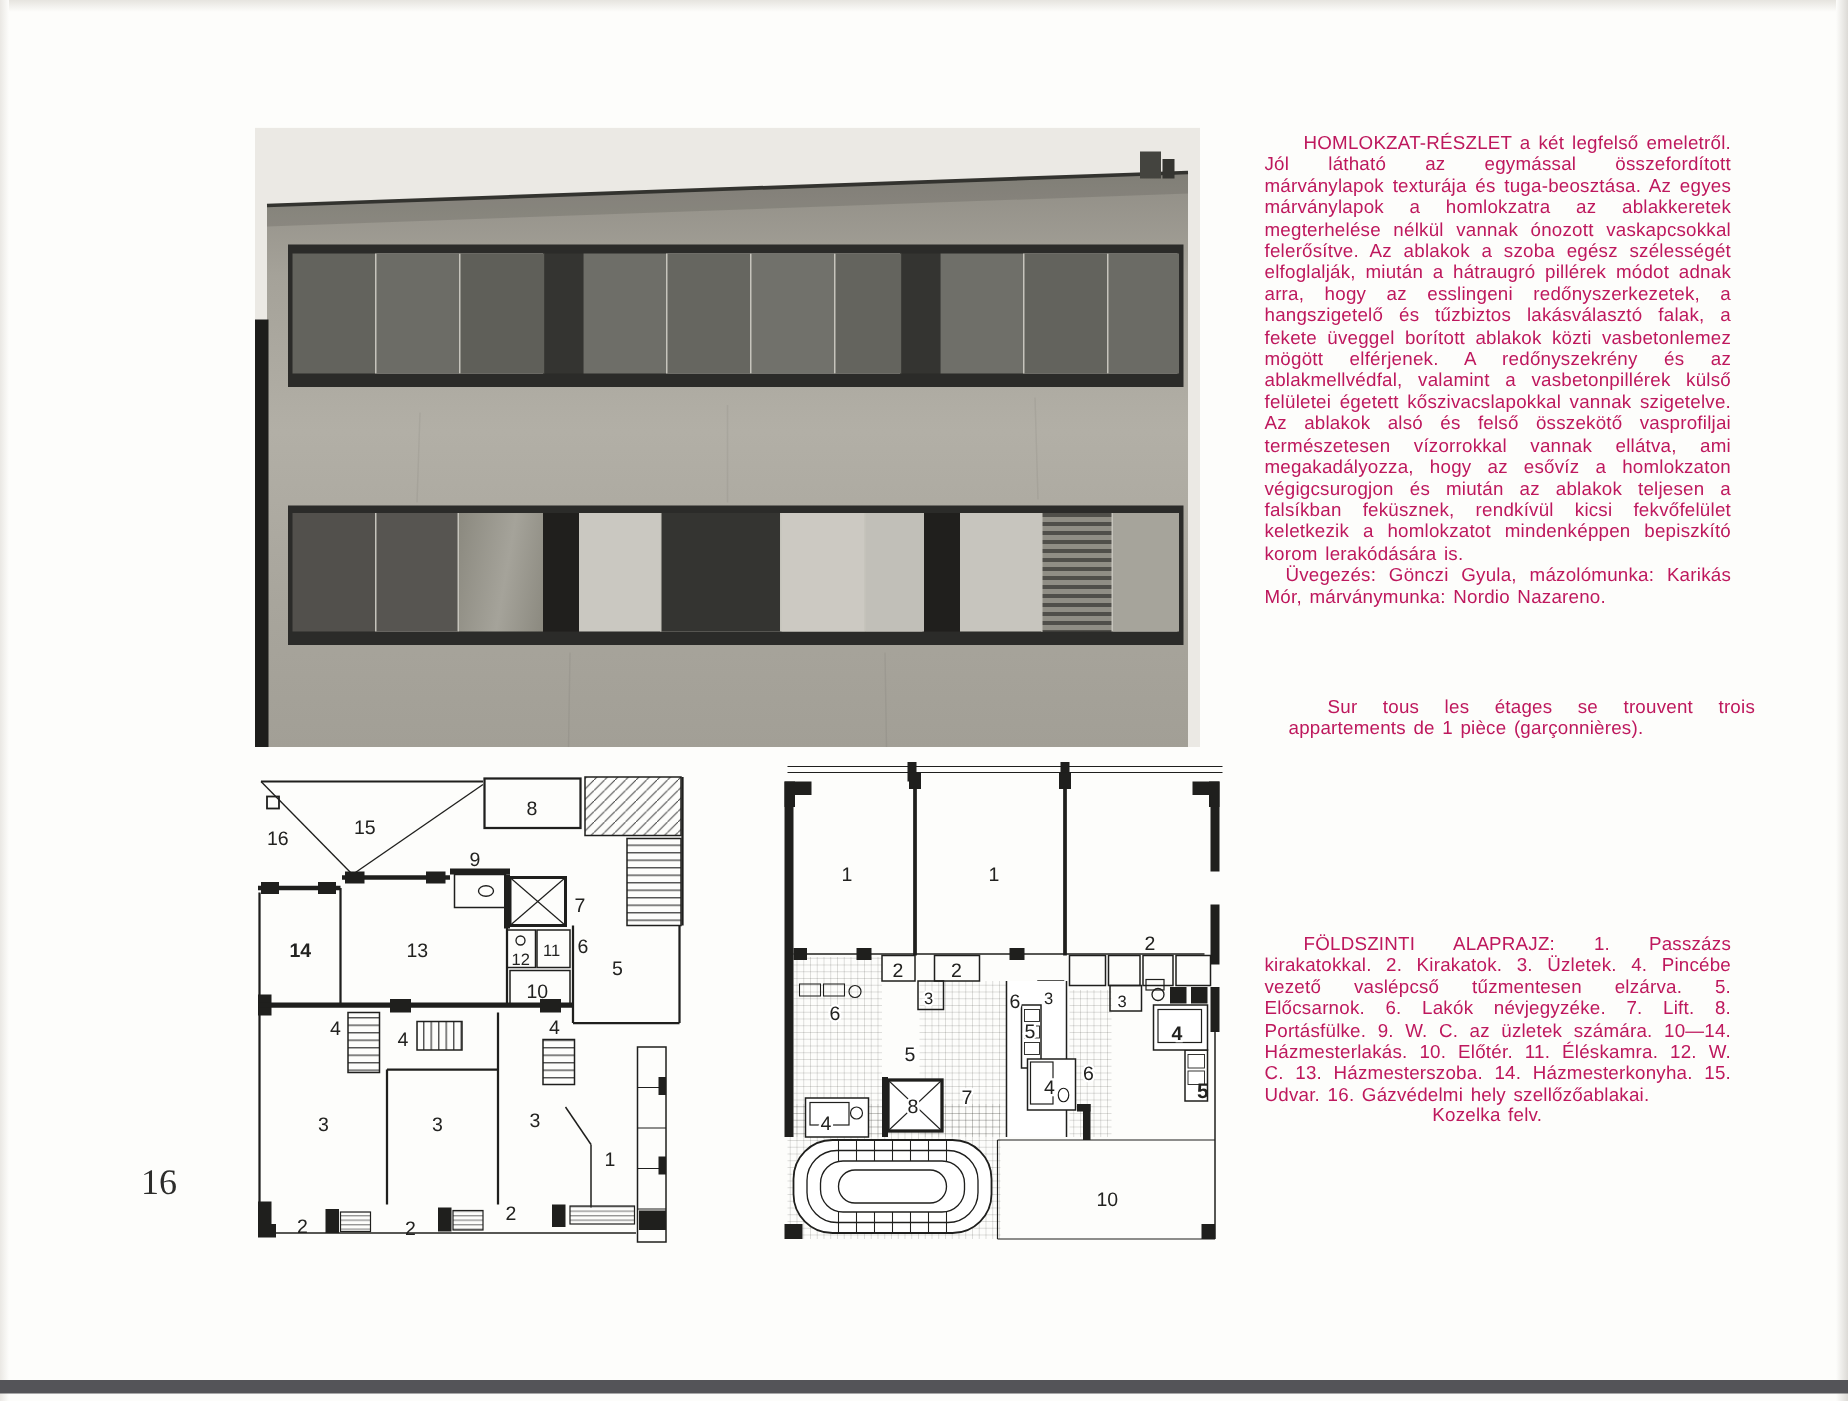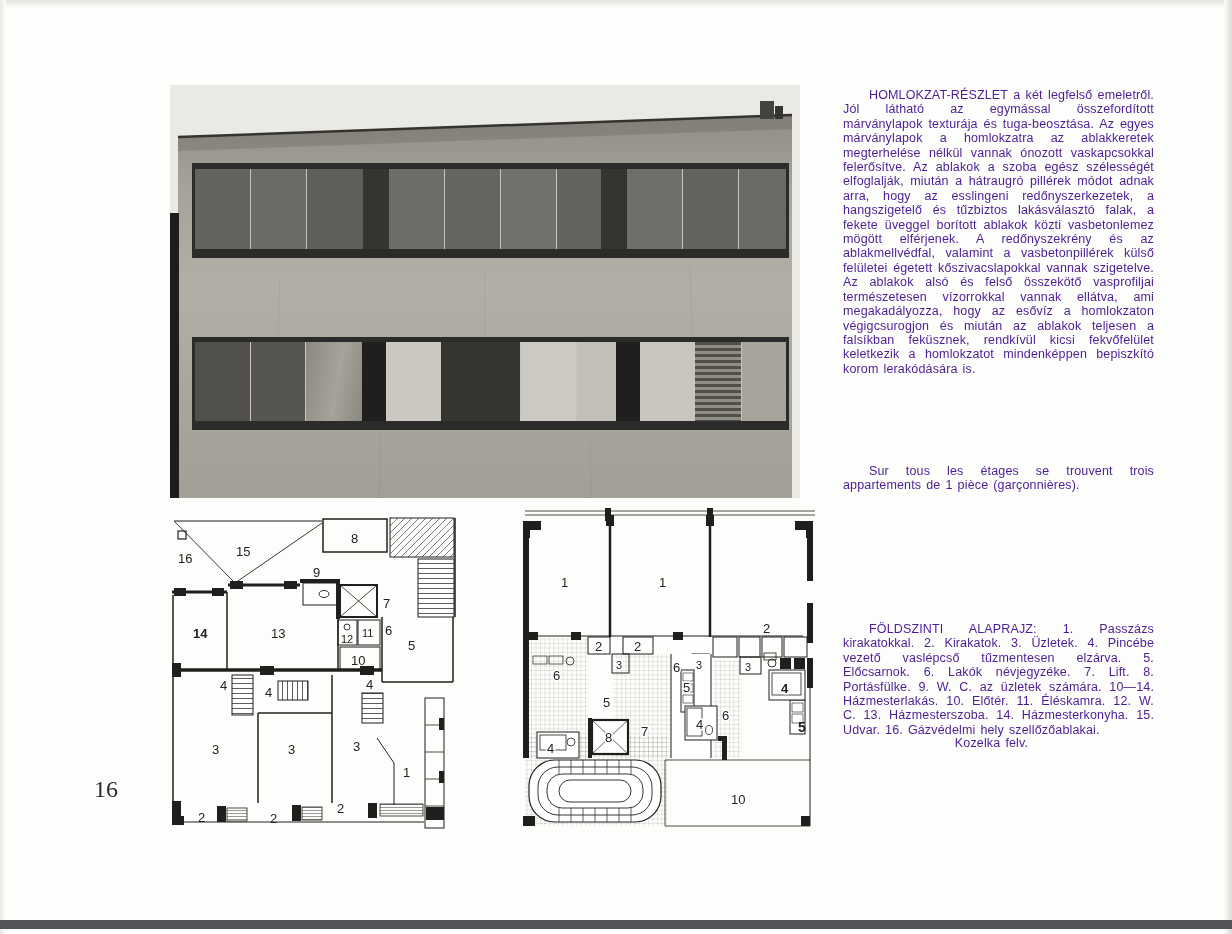--- a/index.html
+++ b/index.html
@@ -14,27 +14,27 @@
   
   #photo{position:absolute;left:170px;top:85px;width:630px;height:413px;overflow:hidden;}
   #photo svg{position:absolute;left:0;top:0;}
   .band{position:absolute;left:22px;width:597px;background:#2b2b29;display:flex;align-items:stretch;box-sizing:border-box;}
   #band-upper{top:78px;height:95px;padding:6px 3px 9px;}
   #band-lower{top:252px;height:93px;padding:5px 3px 9px;}
   .pane{height:100%;box-shadow:-1px 0 0 #c6c4bc;}
   .pane:first-child,.pane.pier,.pane.pier + .pane{box-shadow:none;}
 
   
-  .col{position:absolute;left:843px;width:311px;color:#4c1d95;font-size:12.5px;line-height:14.4px;
+  .col{position:absolute;left:843px;width:311px;color:#be185d;font-size:12.5px;line-height:14.4px;
        text-align:justify;letter-spacing:0.15px;word-spacing:1.4px;}
   .col p{margin:0;}
   .indent{text-indent:26px;}
   .indent-sm{text-indent:14px;}
   #col-main{top:88px;}
-  #col-french{top:464px;}
+  #col-french{top:464px;margin-left:16px;}
   #col-ground{top:622px;}
   #col-upper{top:722px;}
   #photo-credit-line{margin-top:14px;text-align:center;padding-right:14px;}
 
   #page-number{position:absolute;left:94px;top:776px;font-family:"Liberation Serif",serif;
                font-size:24px;color:#2c2c2a;}
 
   
   #plan-ground{position:absolute;left:172px;top:513px;}
   #plan-upper{position:absolute;left:513px;top:508px;}
@@ -102,20 +102,21 @@
       <div class="pane" style="width: 40px; flex-shrink: 1; background: rgb(193, 191, 184);"></div>
       <div class="pane pier" style="width: 24px; flex-shrink: 1; background: rgb(32, 31, 29);"></div>
       <div class="pane" style="width: 57px; flex-shrink: 1; background: rgb(199, 197, 190);"></div>
       <div class="pane" style="width: 48px; flex-shrink: 1; background: repeating-linear-gradient(rgb(80, 79, 74) 0px, rgb(80, 79, 74) 3px, rgb(144, 142, 133) 3px, rgb(144, 142, 133) 6px);"></div>
       <div class="pane" style="width: 45px; flex-shrink: 1; background: rgb(166, 164, 155);"></div>
     </div>
 </div>
 
 <div class="col" id="col-main">
   <p class="indent">HOMLOKZAT-RÉSZLET a két legfelső emeletről. Jól látható az egymással összefordított márványlapok texturája és tuga-beosztása. Az egyes márványlapok a homlokzatra az ablakkeretek megterhelése nélkül vannak ónozott vaskapcsokkal felerősítve. Az ablakok a szoba egész szélességét elfoglalják, miután a hátraugró pillérek módot adnak arra, hogy az esslingeni redőnyszerkezetek, a hangszigetelő és tűzbiztos lakásválasztó falak, a fekete üveggel borított ablakok közti vasbetonlemez mögött elférjenek. A redőnyszekrény és az ablakmellvédfal, valamint a vasbetonpillérek külső felületei égetett kőszivacslapokkal vannak szigetelve. Az ablakok alsó és felső összekötő vasprofiljai természetesen vízorrokkal vannak ellátva, ami megakadályozza, hogy az esővíz a homlokzaton végigcsurogjon és miután az ablakok teljesen a falsíkban feküsznek, rendkívül kicsi fekvőfelület keletkezik a homlokzatot mindenképpen bepiszkító korom lerakódására is.</p>
+  <p class="indent-sm">Üvegezés: Gönczi Gyula, mázolómunka: Karikás Mór, márványmunka: Nordio Nazareno.</p>
 </div>
 <div class="col" id="col-french">
   <p class="indent">Sur tous les étages se trouvent trois appartements de 1 pièce (garçonnières).</p>
 </div>
 <div class="col" id="col-ground">
   <p class="indent">FÖLDSZINTI ALAPRAJZ: 1. Passzázs kirakatokkal. 2. Kirakatok. 3. Üzletek. 4. Pincébe vezető vaslépcső tűzmentesen elzárva. 5. Előcsarnok. 6. Lakók névjegyzéke. 7. Lift. 8. Portásfülke. 9. W. C. az üzletek számára. 10—14. Házmesterlakás. 10. Előtér. 11. Éléskamra. 12. W. C. 13. Házmesterszoba. 14. Házmesterkonyha. 15. Udvar. 16. Gázvédelmi hely szellőzőablakai.</p>
 </div>
 <div class="col" id="col-upper">
   <p id="photo-credit-line">Kozelka felv.</p>
 </div>

